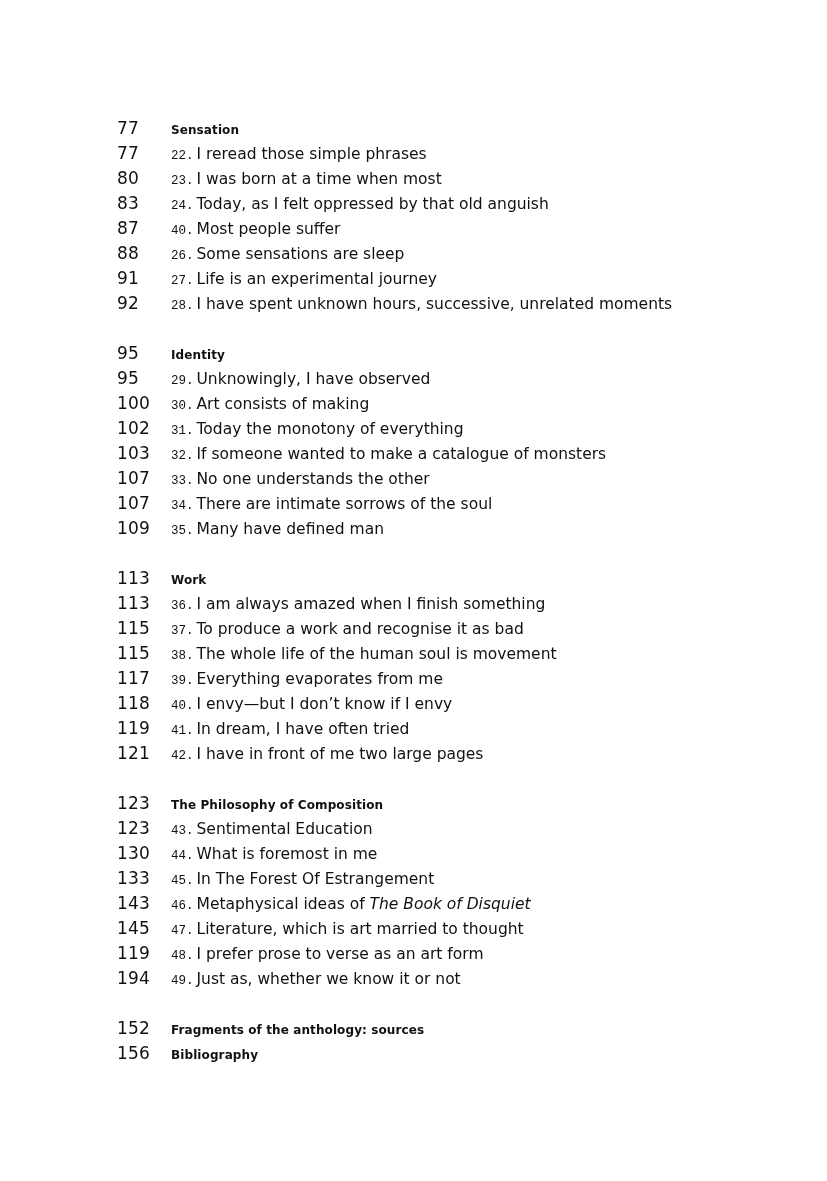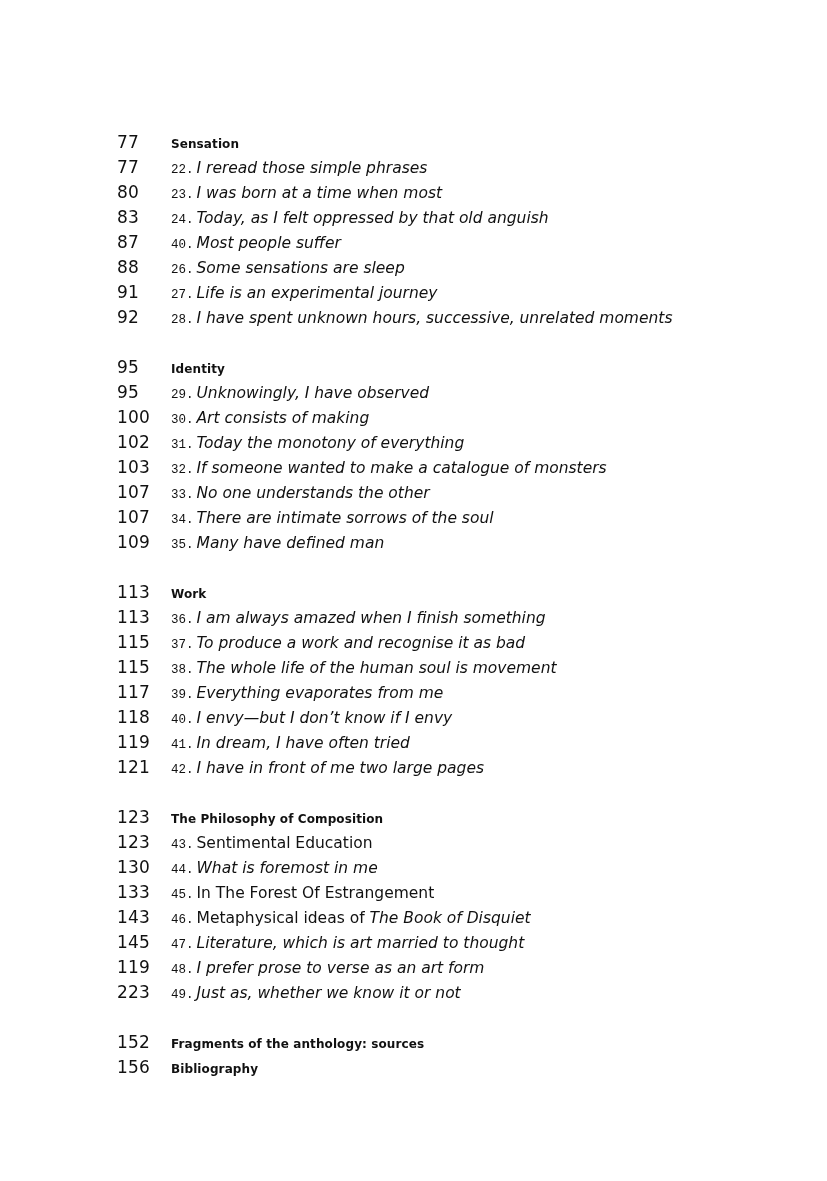--- a/index.html
+++ b/index.html
@@ -11,21 +11,21 @@
       width: 827px;
       height: 1181px;
       position: relative;
       overflow: hidden;
       font-family: "DejaVu Sans", sans-serif;
       color: #111111;
     }
     .toc {
       position: absolute;
       left: 117px;
-      top: 130px;
+      top: 116px;
       width: 640px;
     }
     .section {
       margin: 0 0 25px 0;
     }
     .section.tight {
       margin-bottom: 0;
     }
     .row {
       display: flex;
@@ -47,21 +47,20 @@
     }
     .entry .num {
       font-size: 12.5px;
       margin-right: 3px;
       font-family: Liberation Mono, monospace;
     }
     .entry .title {
       font-size: 15.5px;
     }
     .entry .title.italic {
-      font-style: italic;
     }
     .entry .title em {
       font-style: italic;
     }
   </style>
 </head>
 <body>
 
 <div class="toc">
 
@@ -220,21 +219,21 @@
         <span class="page">145</span>
         <span class="num">47.</span>
         <span class="title italic">Literature, which is art married to thought</span>
       </div>
     <div class="row entry">
         <span class="page">119</span>
         <span class="num">48.</span>
         <span class="title italic">I prefer prose to verse as an art form</span>
       </div>
     <div class="row entry">
-        <span class="page">223</span>
+        <span class="page">194</span>
         <span class="num">49.</span>
         <span class="title italic">Just as, whether we know it or not</span>
       </div>
   </div>
 
   <div class="section tight">
     <div class="row heading">
       <span class="page">152</span>
       <span class="title">Fragments of the anthology: sources</span>
     </div>

